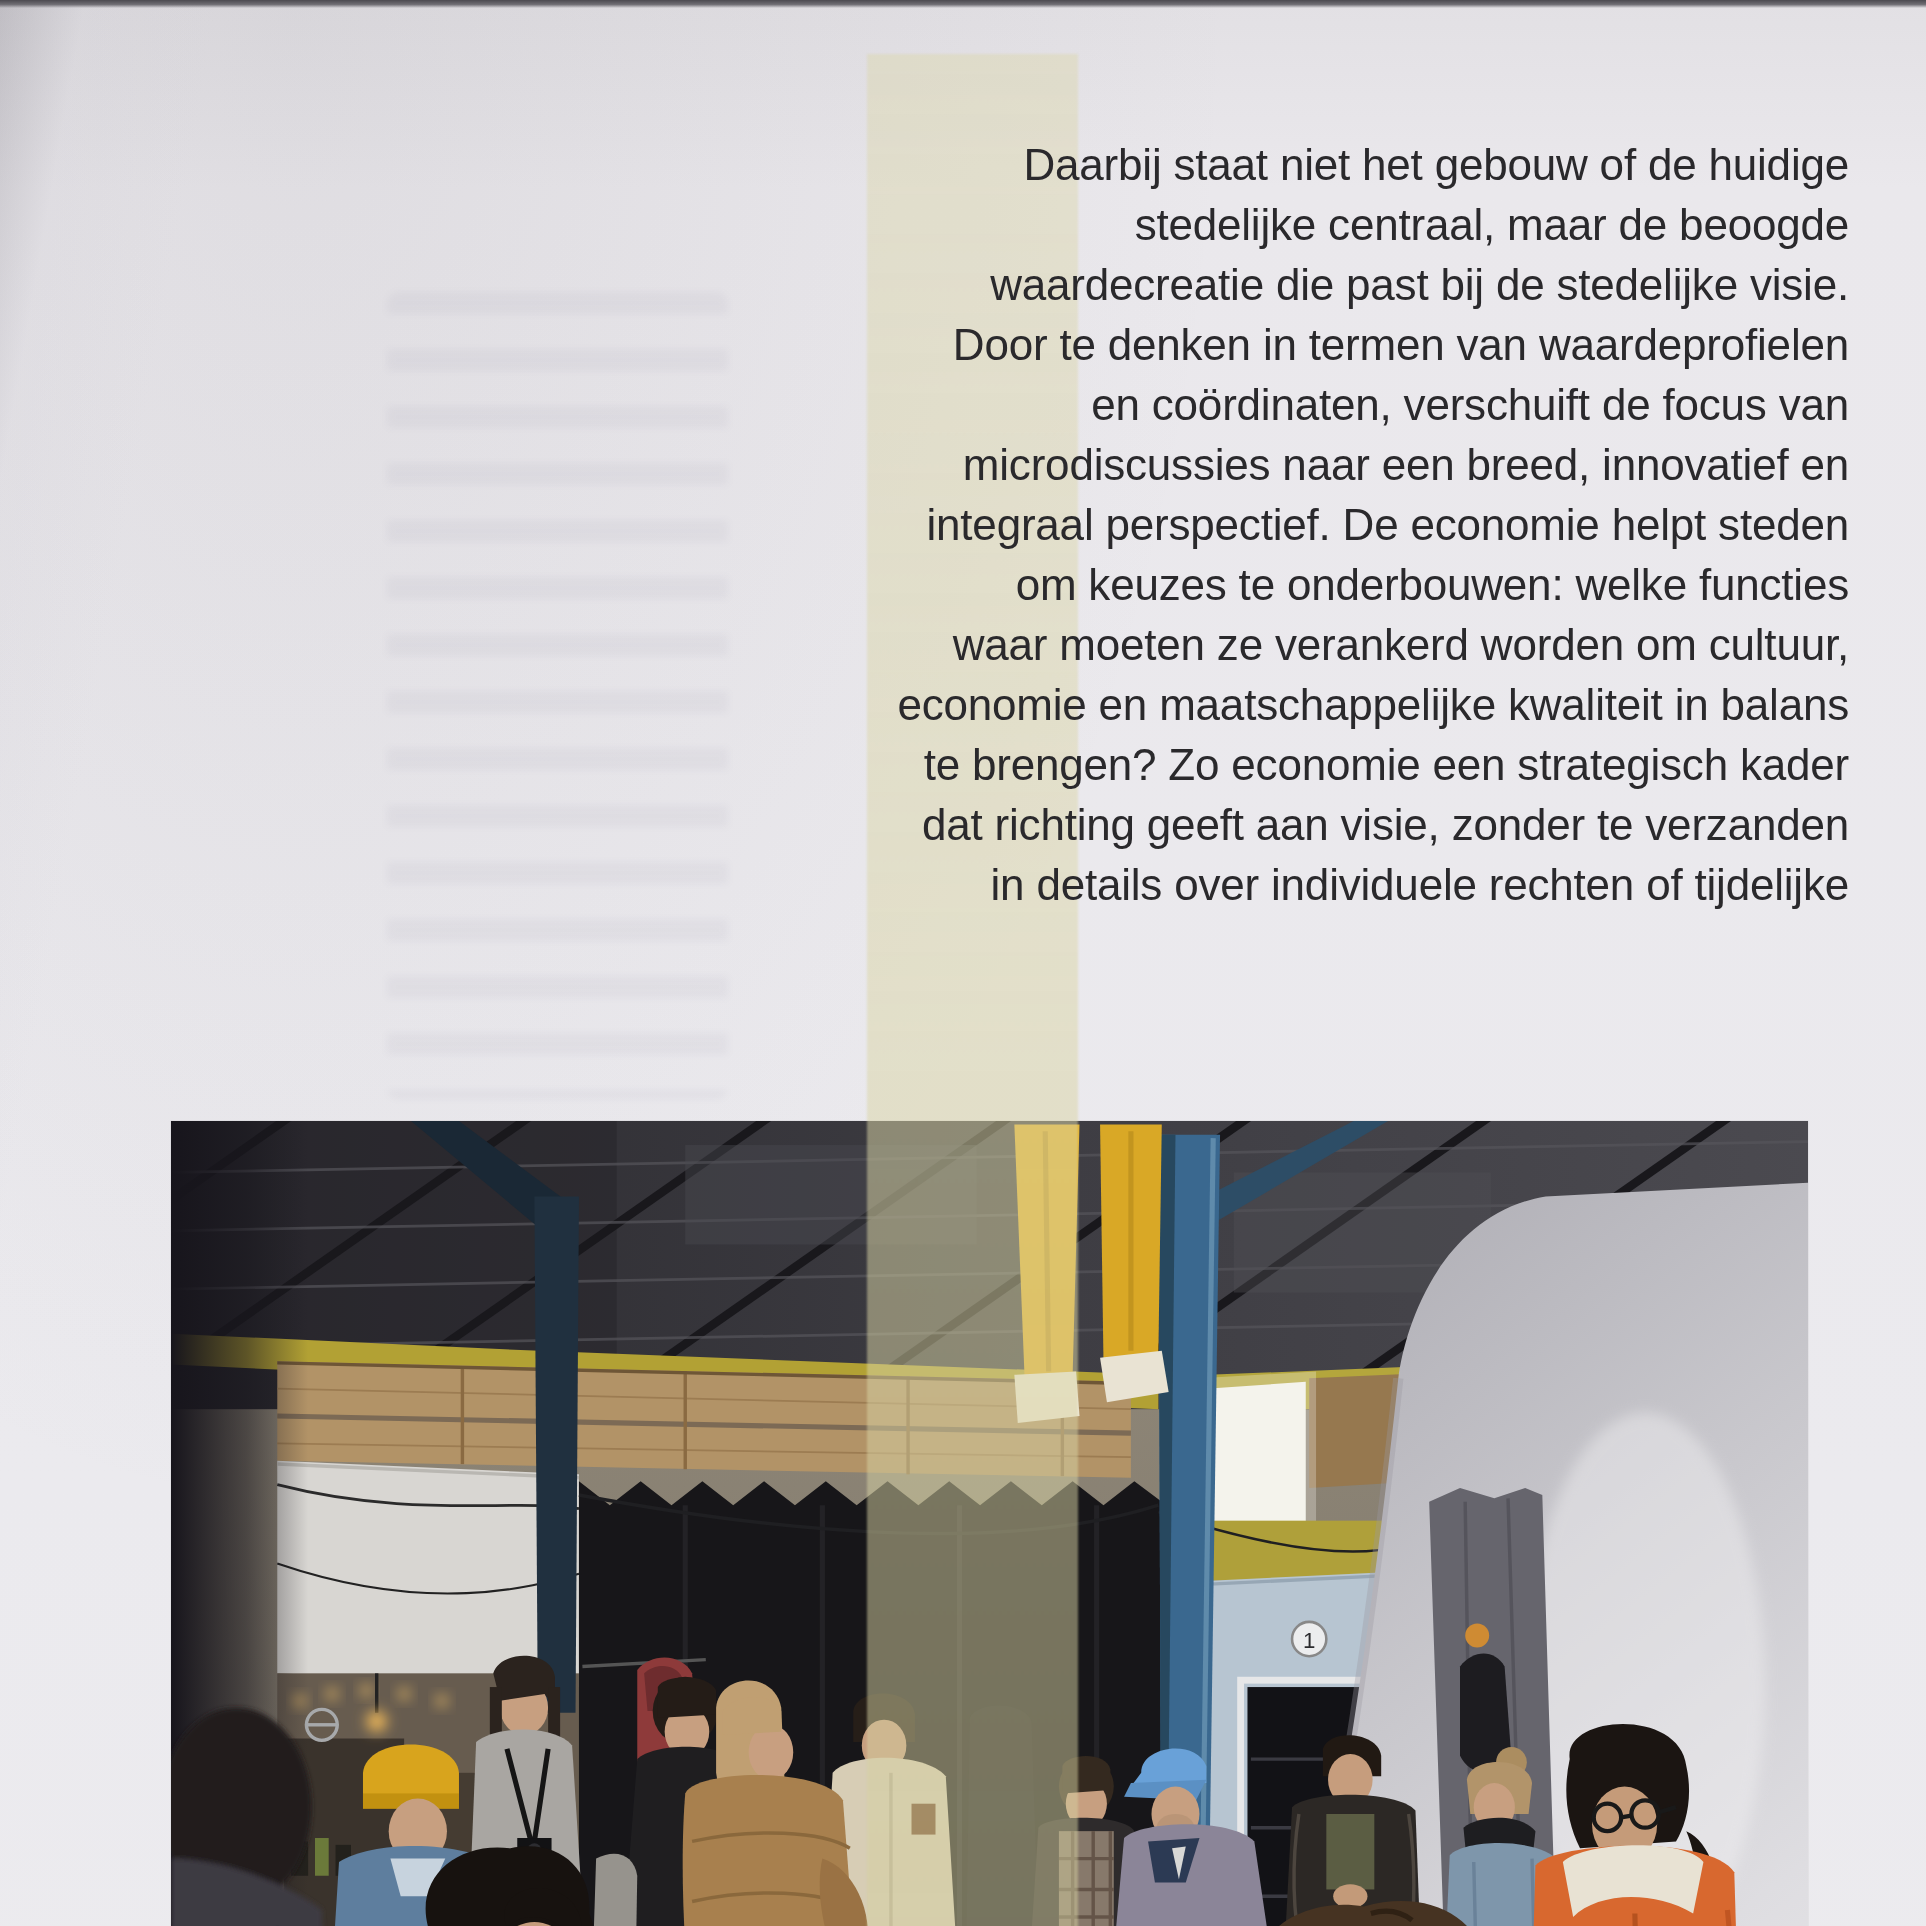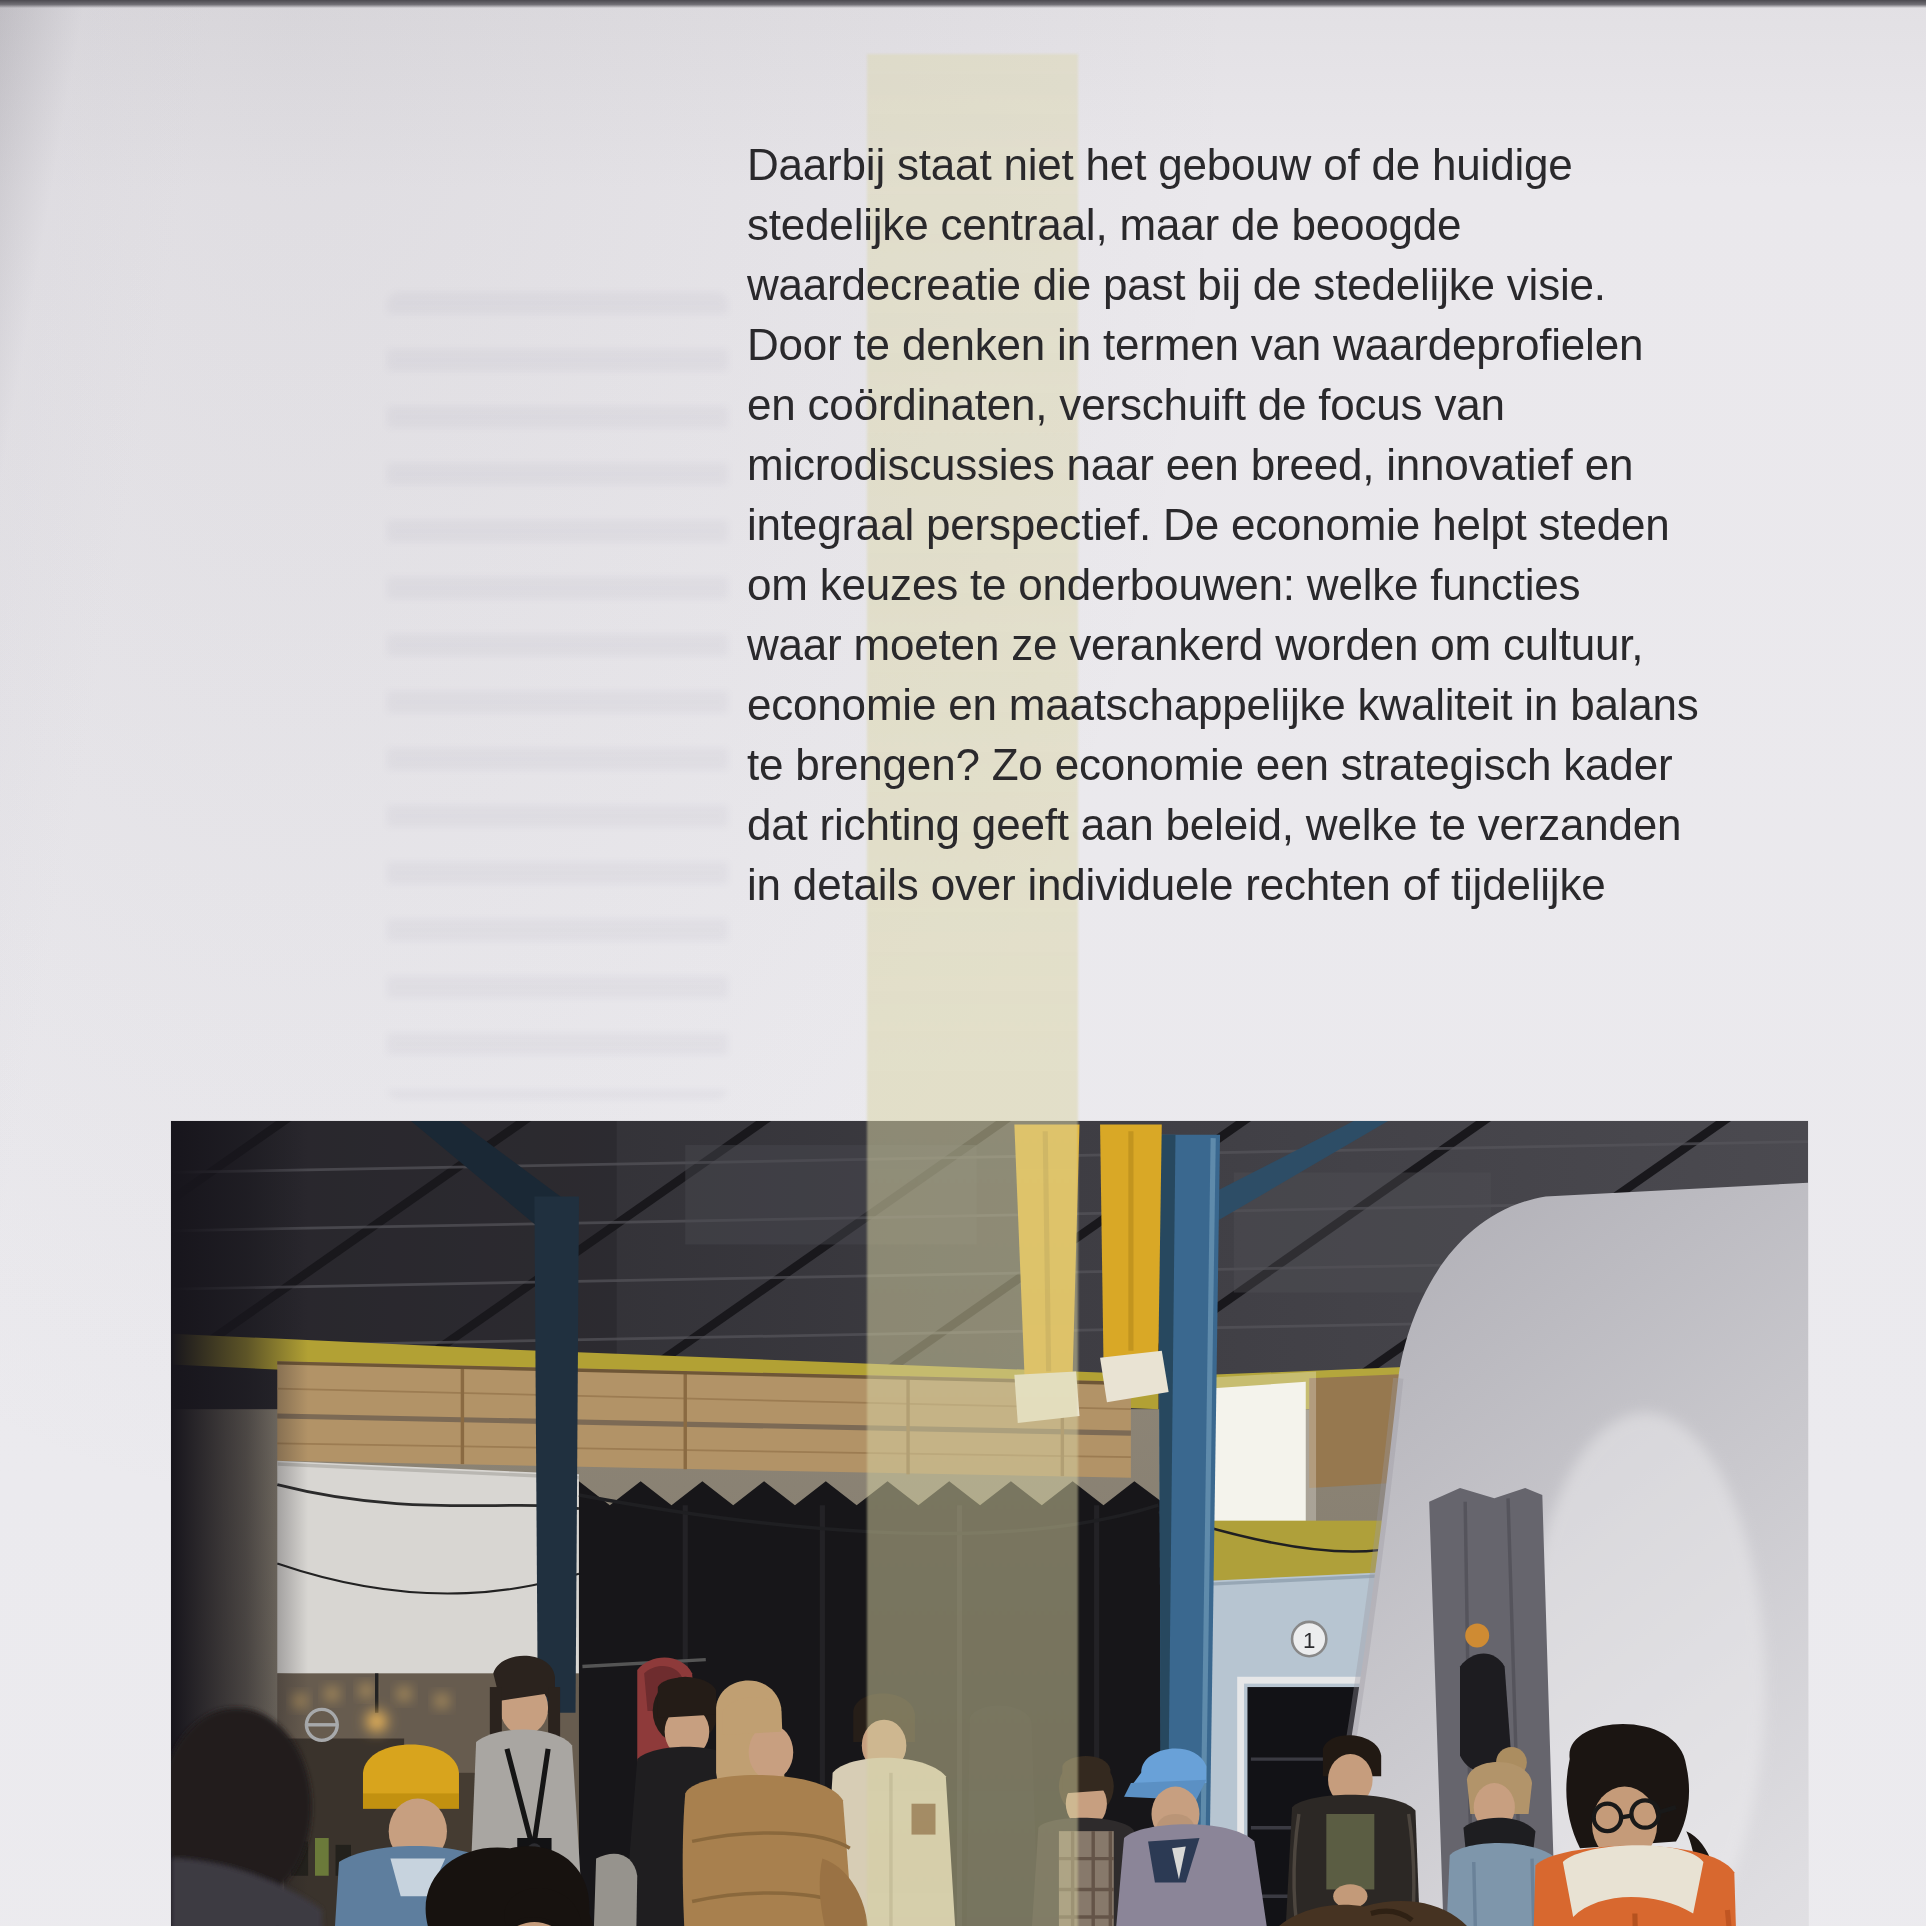--- a/index.html
+++ b/index.html
@@ -35,20 +35,21 @@
       rgba(219,214,168,0.42) 0%,
       rgba(219,214,168,0.52) 40%,
       rgba(213,208,160,0.50) 70%,
       rgba(219,214,168,0.44) 100%);
     filter:blur(0.8px);
   }
   .paragraph{
     position:absolute;left:747px;top:135px;width:1102px;z-index:4;
     font-size:44px;line-height:60px;letter-spacing:-0.2px;color:#2a292c;
     font-weight:400;
+    text-align:right;
   }
 </style>
 </head>
 <body>
 
 <div class="page-bg"></div>
 <div class="scan-edge-top"></div>
 
 <div class="ghost ghost-left"></div>
 
@@ -57,21 +58,21 @@
   <div>stedelijke centraal, maar de beoogde</div>
   <div>waardecreatie die past bij de stedelijke visie.</div>
   <div>Door te denken in termen van waardeprofielen</div>
   <div>en coördinaten, verschuift de focus van</div>
   <div>microdiscussies naar een breed, innovatief en</div>
   <div>integraal perspectief. De economie helpt steden</div>
   <div>om keuzes te onderbouwen: welke functies</div>
   <div>waar moeten ze verankerd worden om cultuur,</div>
   <div>economie en maatschappelijke kwaliteit in balans</div>
   <div>te brengen? Zo economie een strategisch kader</div>
-  <div>dat richting geeft aan beleid, welke te verzanden</div>
+  <div>dat richting geeft aan visie, zonder te verzanden</div>
   <div>in details over individuele rechten of tijdelijke</div>
 </div>
 
 <div class="photo-wrap">
 <svg viewBox="0 0 955 685" preserveAspectRatio="none" xmlns="http://www.w3.org/2000/svg">
   <defs>
     <linearGradient id="ceilG" x1="0" y1="0" x2="1" y2="0">
       <stop offset="0" stop-color="#2a292e"></stop>
           <stop offset="0.55" stop-color="#3e3d43"></stop>
           <stop offset="1" stop-color="#4b4a50"></stop>

